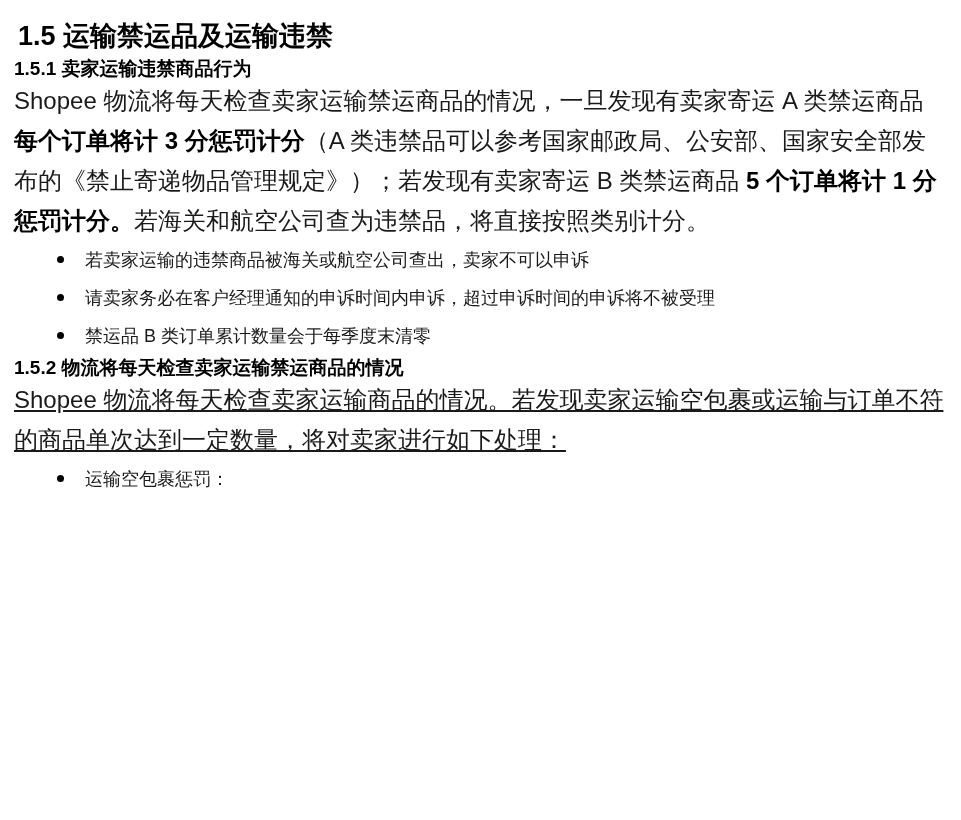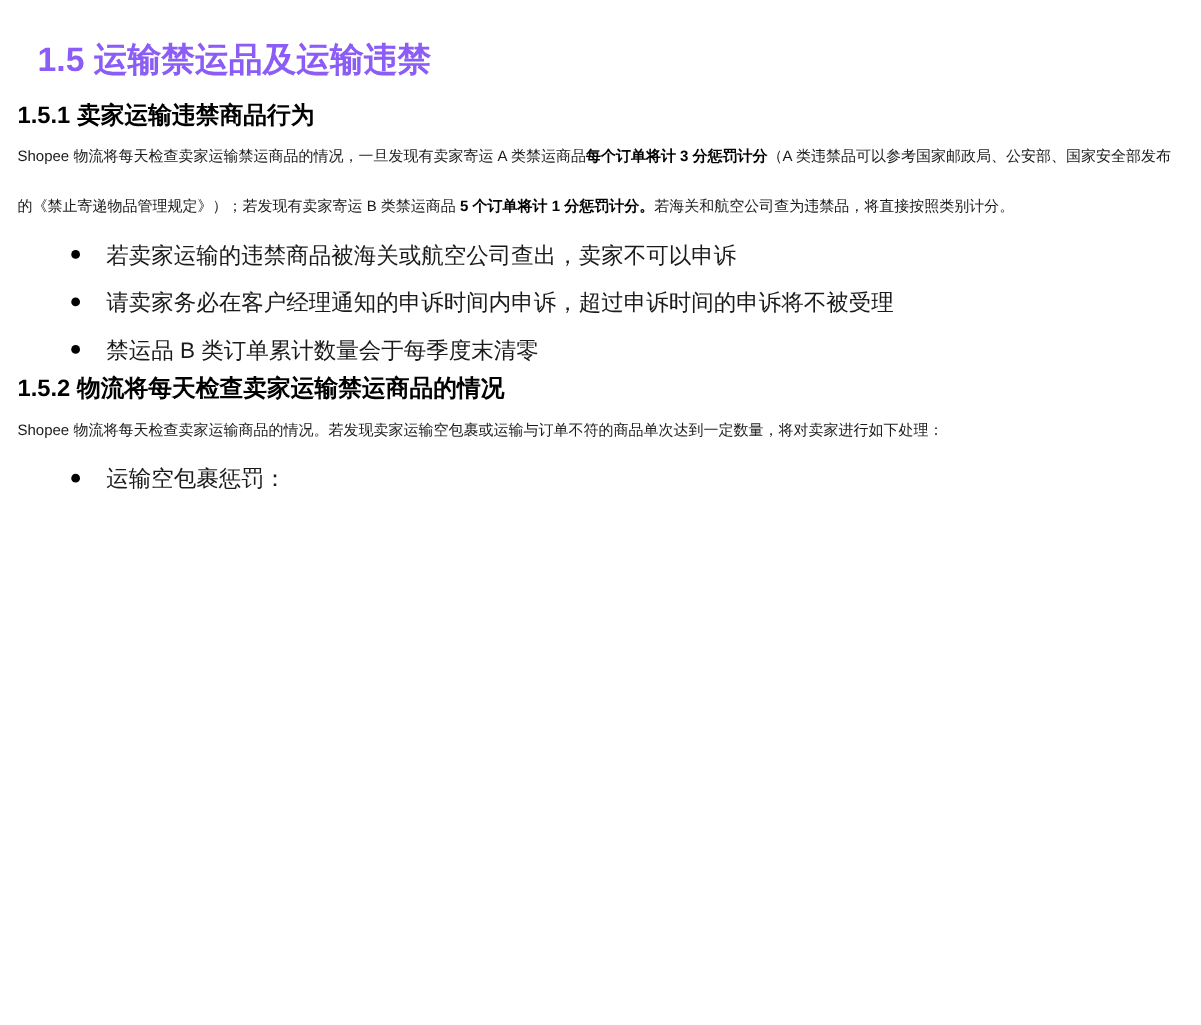--- a/index.html
+++ b/index.html
@@ -14,41 +14,41 @@
     height: 820px;
     box-sizing: border-box;
     padding: 16px 14px 24px 14px;
     background: #ffffff;
     overflow: hidden;
   }
   h1.doc-h1 {
     font-size: 27px;
     line-height: 32px;
     font-weight: 700;
-    color: #8b5cf6;
-    margin: 16px;
+    color: #000000;
+    margin: 4px;
   }
   h2.doc-h2 {
     font-size: 19px;
     line-height: 25px;
     font-weight: 700;
     color: #000000;
     margin: 0;
   }
   .mt-h2-first { margin-top: 37px; }
   .mt-h2-second { margin-top: 16px; }
   p.body-para {
-    font-size: 12px;
+    font-size: 24px;
     line-height: 40px;
     margin: 0;
     color: #1a1a1a;
   }
   .mt-para1 { margin-top: 24px; }
   .mt-intro { margin-top: 34px; }
-  .mt-para2 { margin-top: 31px; }
+  .mt-para2 { margin-top: 31px; text-decoration: underline; }
   p.body-para strong, p.body-para b {
     font-weight: 700;
     color: #000000;
   }
   ul.doc-list {
     list-style: none;
     margin: 0;
     padding: 0;
     font-size: 18px;
   }

